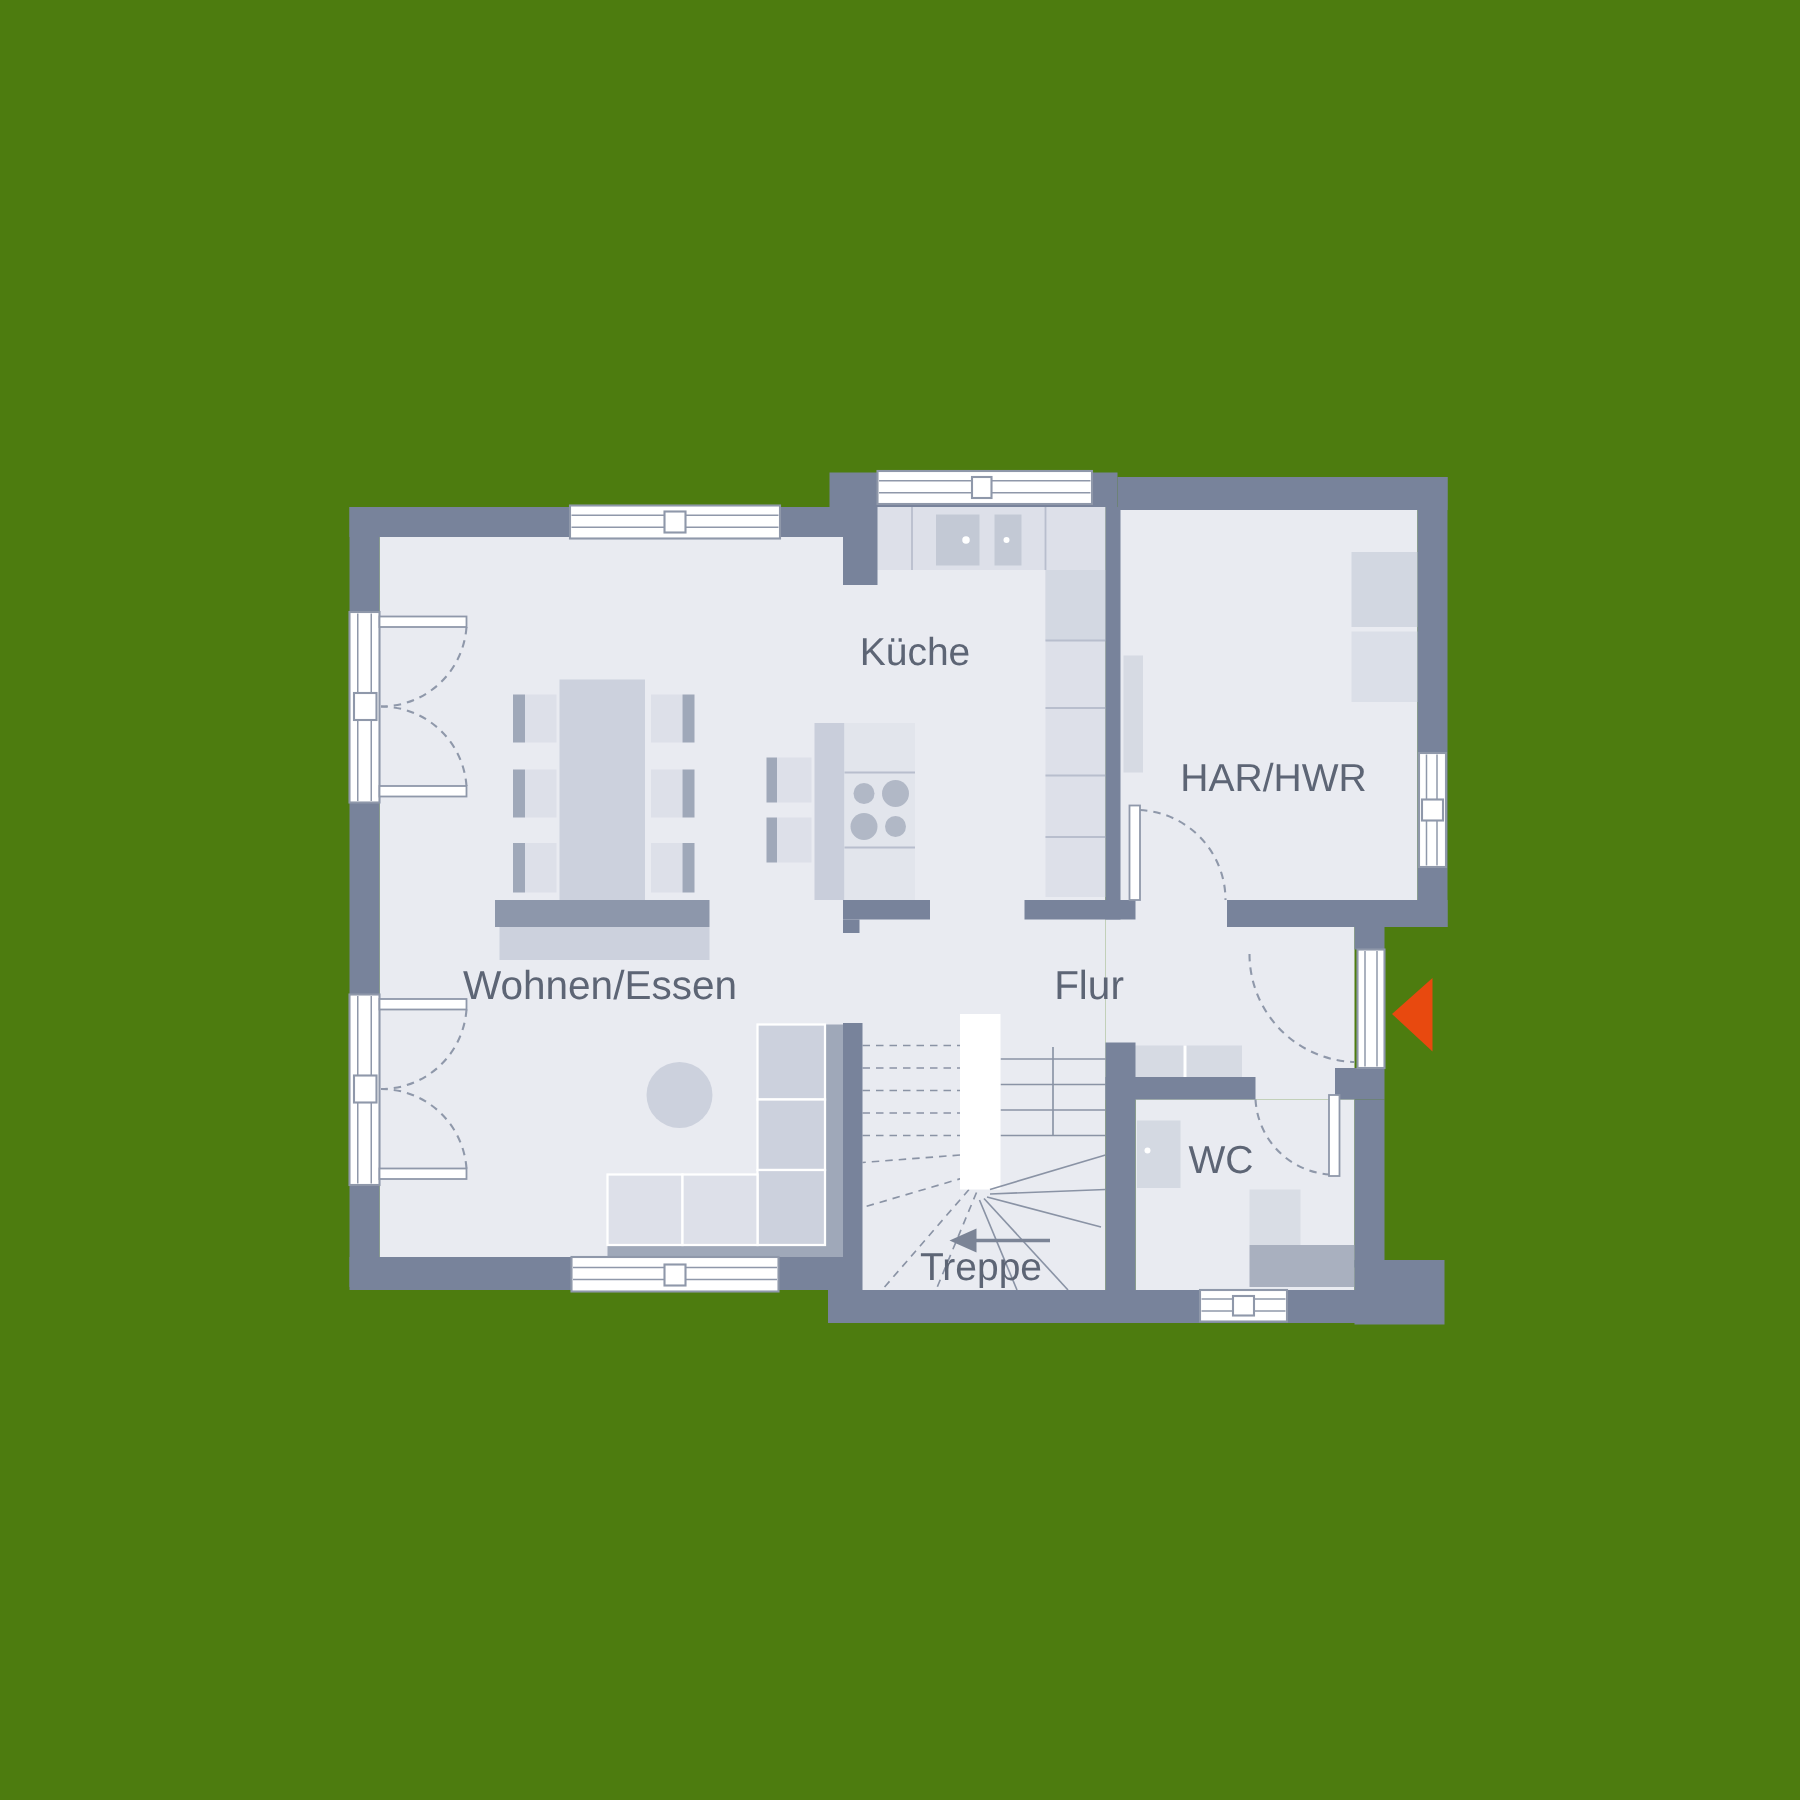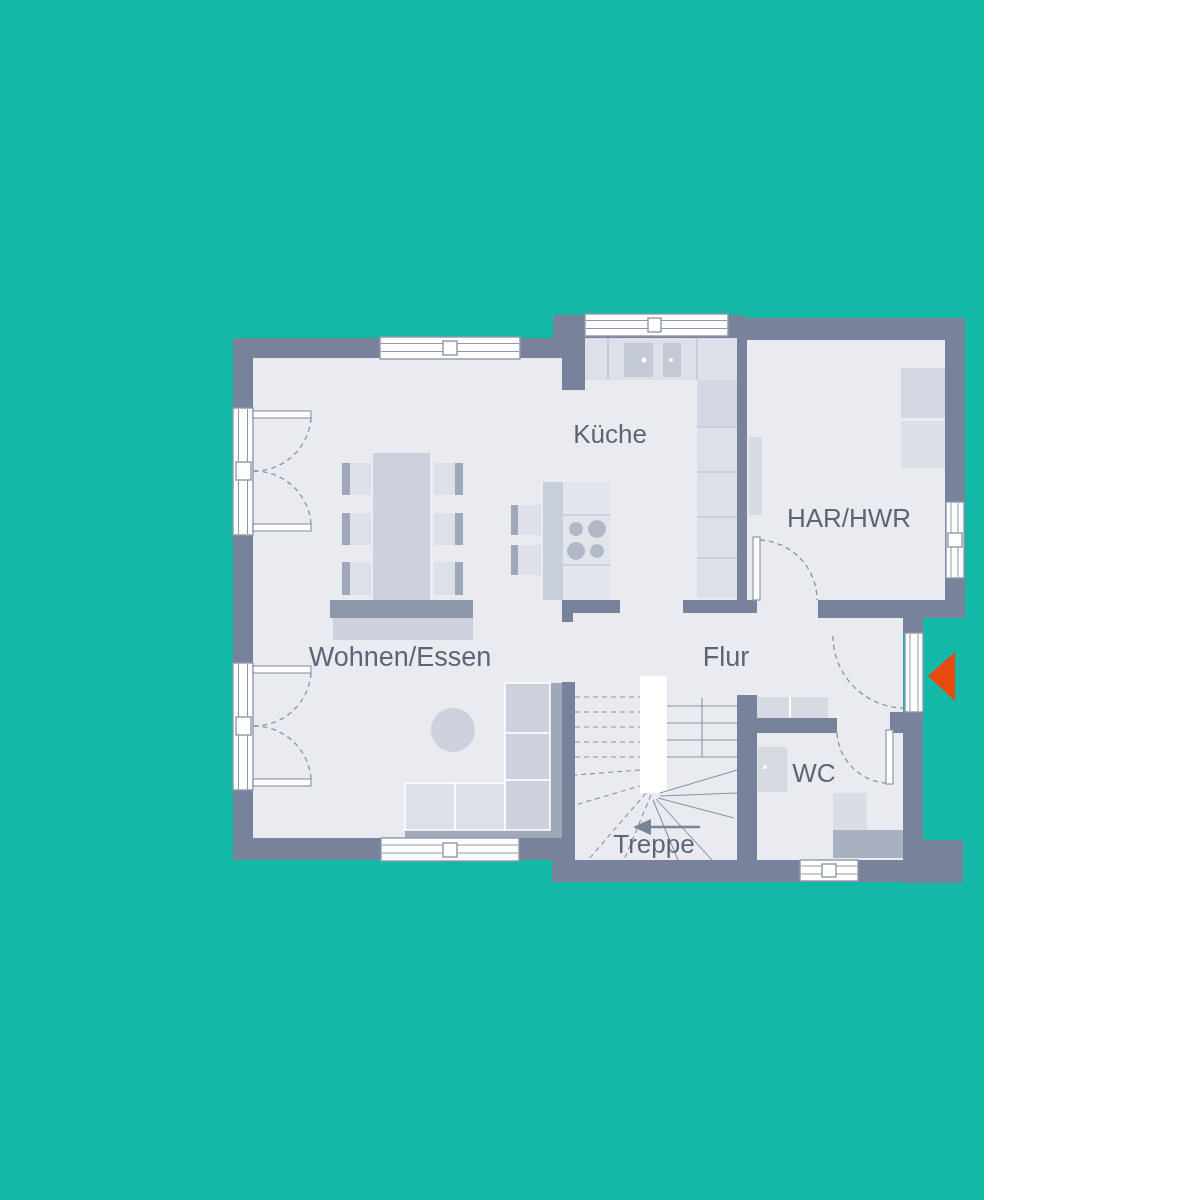--- a/index.html
+++ b/index.html
@@ -1,21 +1,21 @@
 <!DOCTYPE html>
 <html style="--wall: #78839b; --floor: #e9ebf1; --outline: #8f98aa; --counter-line: #b8becd; --furniture-light: #dde0e9; --furniture-mid: #ccd1dd; --furniture-dark: #9fa8b9; --fixture-gray: #a9b0bf; --text: #5d6575; --accent: #e8490f; --frame-white: #ffffff;"><head>
 <meta charset="utf-8">
 <style>
   :root{
     --wall:#78839b; --floor:#e9ebf1; --outline:#8f98aa; --counter-line:#b8becd;
     --furniture-light:#dde0e9; --furniture-mid:#ccd1dd; --furniture-dark:#9fa8b9;
     --fixture-gray:#a9b0bf; --text:#5d6575; --accent:#e8490f; --frame-white:#ffffff;
   }
   html,body{margin:0;padding:0;background:#ffffff;}
-  .canvas{width:984px;height:1200px;background:#14b8a6;position:relative;overflow:hidden;}
+  .canvas{width:1200px;height:1200px;background:#4d7c0f;position:relative;overflow:hidden;}
   svg{display:block;}
   .wall{fill:var(--wall);}
   .floor{fill:var(--floor);}
   .win{fill:var(--frame-white);stroke:var(--outline);stroke-width:1.4;}
   .winline{stroke:var(--outline);stroke-width:1;fill:none;}
   .sq{fill:var(--frame-white);stroke:var(--outline);stroke-width:1.4;}
   .leaf{fill:var(--frame-white);stroke:var(--outline);stroke-width:1.2;}
   .arc{fill:none;stroke:var(--outline);stroke-width:1.4;stroke-dasharray:5 4;}
   .f-light{fill:var(--furniture-light);}
   .f-mid{fill:var(--furniture-mid);}

